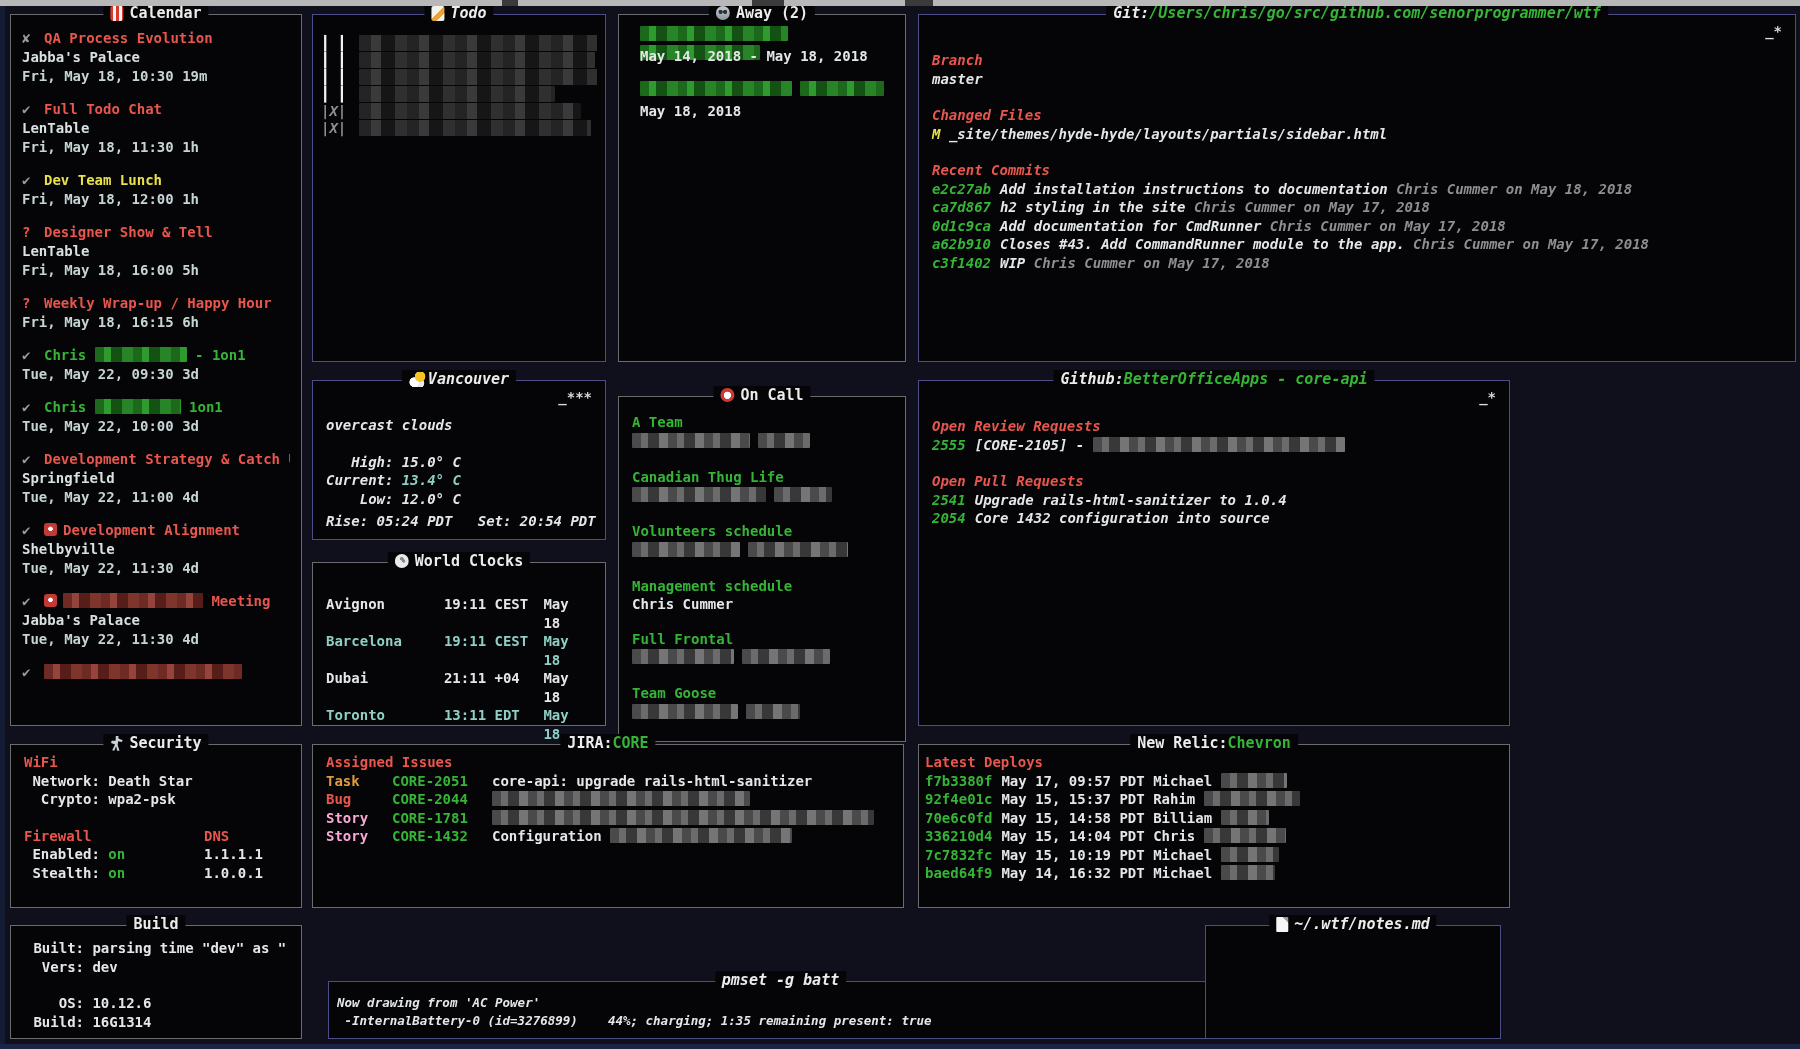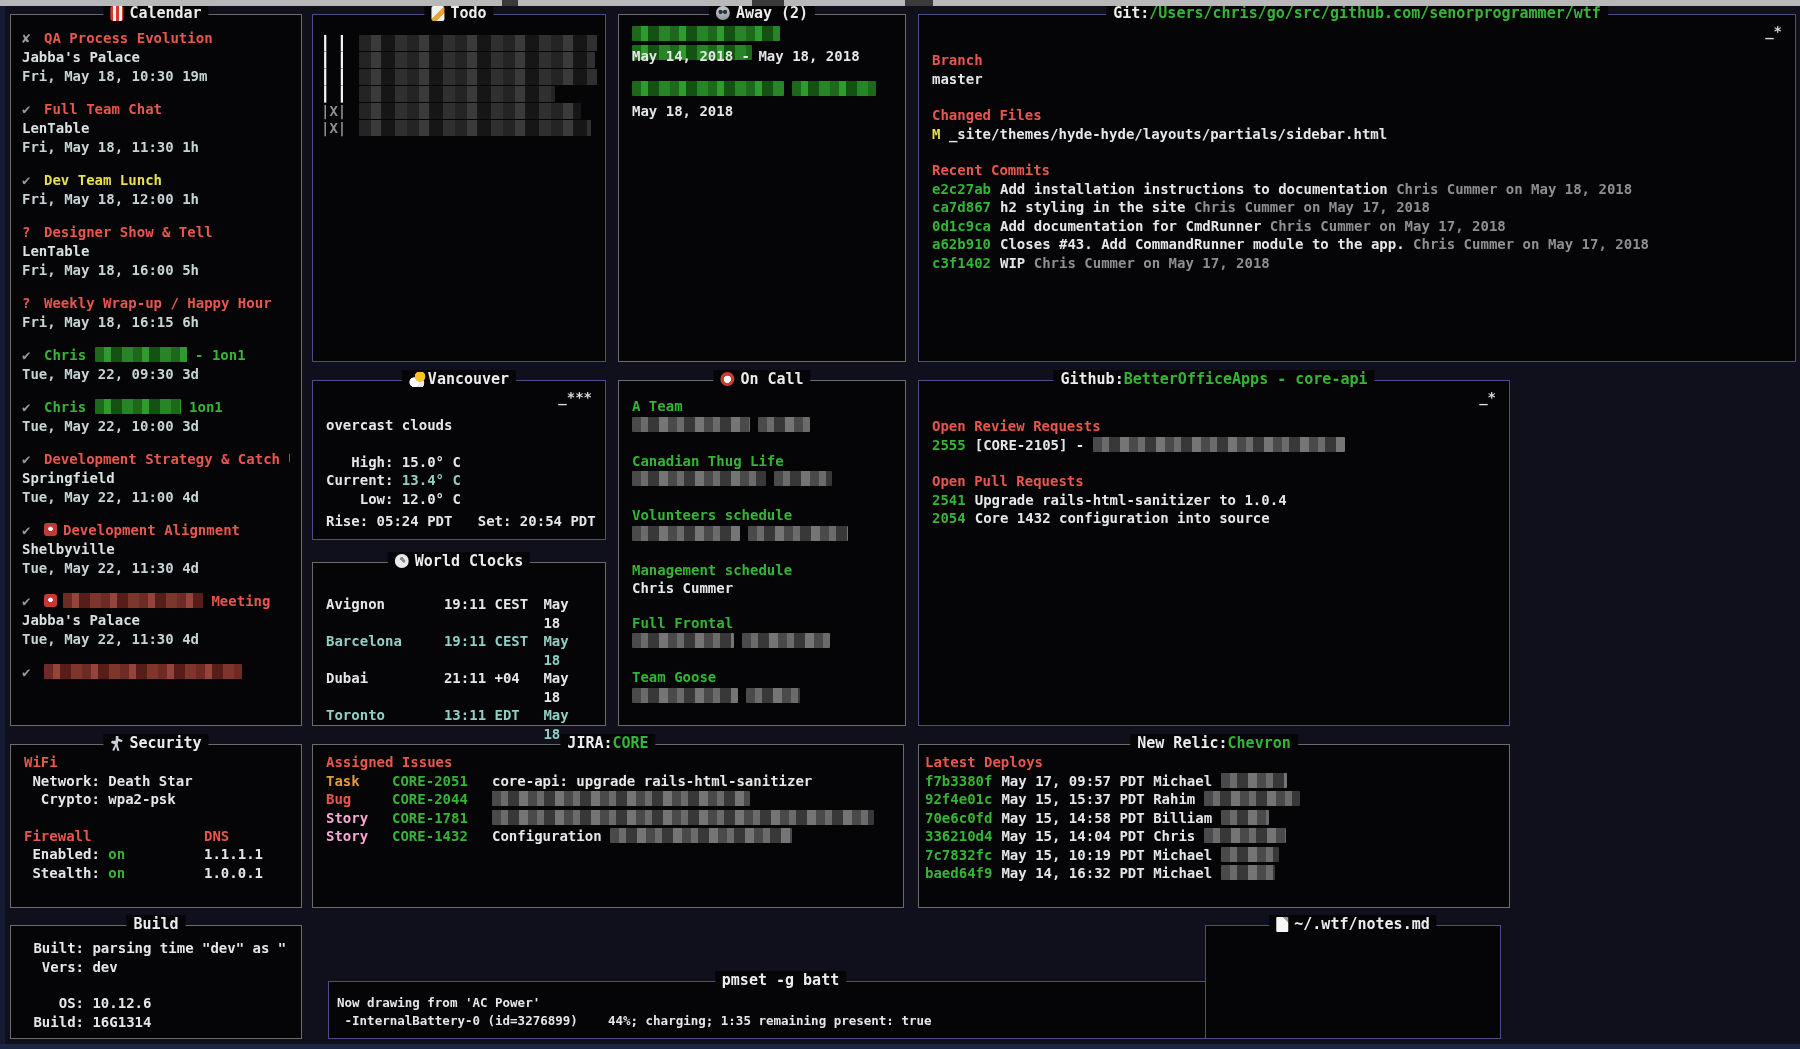--- a/index.html
+++ b/index.html
@@ -10,21 +10,21 @@
     font-weight:700;font-size:14px;line-height:18.5px;
     color:#e4e7e7;
   }
   
   .topstrip{position:absolute;left:0;top:0;width:1800px;height:6px;background:#b8b8b8;z-index:50;}
   .topstrip .notch{position:absolute;top:0;height:6px;background:#3a3a3a;}
   .bottomstrip{position:absolute;left:0;bottom:0;width:1800px;height:5px;background:#1c2444;}
   .leftstrip{position:absolute;left:0;top:0;width:5px;height:1049px;background:#131c33;}
 
   .panel{position:absolute;background:#050508;border:1px solid #6b6b6b;box-sizing:border-box;}
-  .panel.purple{border-color:#4d4d86;}
+  .panel.purple{border-color:#4d4d86;font-style:italic;}
   .ptitle{
     position:absolute;top:-11px;left:50%;transform:translateX(-50%);
     background:#050508;padding:0 7px;white-space:nowrap;
     font-size:15px;color:#ececec;z-index:2;display:flex;align-items:center;
   }
   .pager{position:absolute;top:7px;right:13px;color:#d9dcdc;}
 
   .line{white-space:pre;overflow:hidden;}
   .red{color:#e8564e}.grn{color:#35b535}.yel{color:#e8e14c}.org{color:#e09c3c}
   .blu{color:#f9a8d4}.tel{color:#8fcfc5}.wht{color:#e4e7e7}.gry{color:#8f8f8f}
@@ -71,21 +71,21 @@
   .mark{display:inline-block;width:22px;color:#9a9a9a;}
   .mark.q{color:#e8564e;}
 
   
   .todo-body{padding:20px 8px 0 8px;}
   .todo-row{display:flex;align-items:center;margin-bottom:1px;height:16px;}
   .todo-check{width:38px;color:#f2f2f2;}
   .todo-check.done{color:#8f8f8f;}
 
   
-  .away-body{padding:10px 13px 0 13px;}
+  .away-body{padding:10px 13px 0 21px;}
   .oncall-body{padding:16px 13px 0 13px;}
   .team{margin-bottom:16px;}
 
   
   .git-body{padding:36px 13px 0 13px;}
   .commit .gry{font-weight:700;}
 
   
   .weather-body{padding:35px 13px 0 13px;}
   .sunline{position:absolute;left:13px;bottom:9px;}
@@ -132,21 +132,21 @@
     <span class="icon popcorn-icon"></span>
     <span>Calendar</span>
   </div>
   <div class="cal-body">
     <div class="ev">
       <div class="line"><span class="mark">✘</span><span class="red">QA Process Evolution</span></div>
       <div class="line pal">Jabba's Palace</div>
       <div class="line dat">Fri, May 18, 10:30 19m</div>
     </div>
     <div class="ev">
-      <div class="line"><span class="mark">✔</span><span class="red">Full Team Chat</span></div>
+      <div class="line"><span class="mark">✔</span><span class="red">Full Todo Chat</span></div>
       <div class="line pal">LenTable</div>
       <div class="line dat">Fri, May 18, 11:30 1h</div>
     </div>
     <div class="ev">
       <div class="line"><span class="mark">✔</span><span class="yel">Dev Team Lunch</span></div>
       <div class="line dat">Fri, May 18, 12:00 1h</div>
     </div>
     <div class="ev">
       <div class="line"><span class="mark q">?</span><span class="red">Designer Show &amp; Tell</span></div>
       <div class="line pal">LenTable</div>
@@ -305,21 +305,21 @@
         <span class="clock-date">May 18</span>
       </div>
     <div class="clock-row tel">
         <span class="clock-city">Vancouver</span>
         <span class="clock-time">10:11 PDT</span>
         <span class="clock-date">May 18</span>
       </div>
   </div>
 </div>
 
-<div class="panel" style="left:618px;top:380px;width:288px;height:346px;">
+<div class="panel" style="left:618px;top:396px;width:288px;height:346px;">
   <div class="ptitle">
     <span class="icon alarm-clock-icon"></span>
     <span>On Call</span>
   </div>
   <div class="oncall-body">
     <div class="team">
       <div class="line grn">A Team</div>
       <div style="height:20px;"><span class="redact rg" style="width:118px"></span> <span class="redact rg" style="width:52px"></span></div>
     </div>
     <div class="team">

